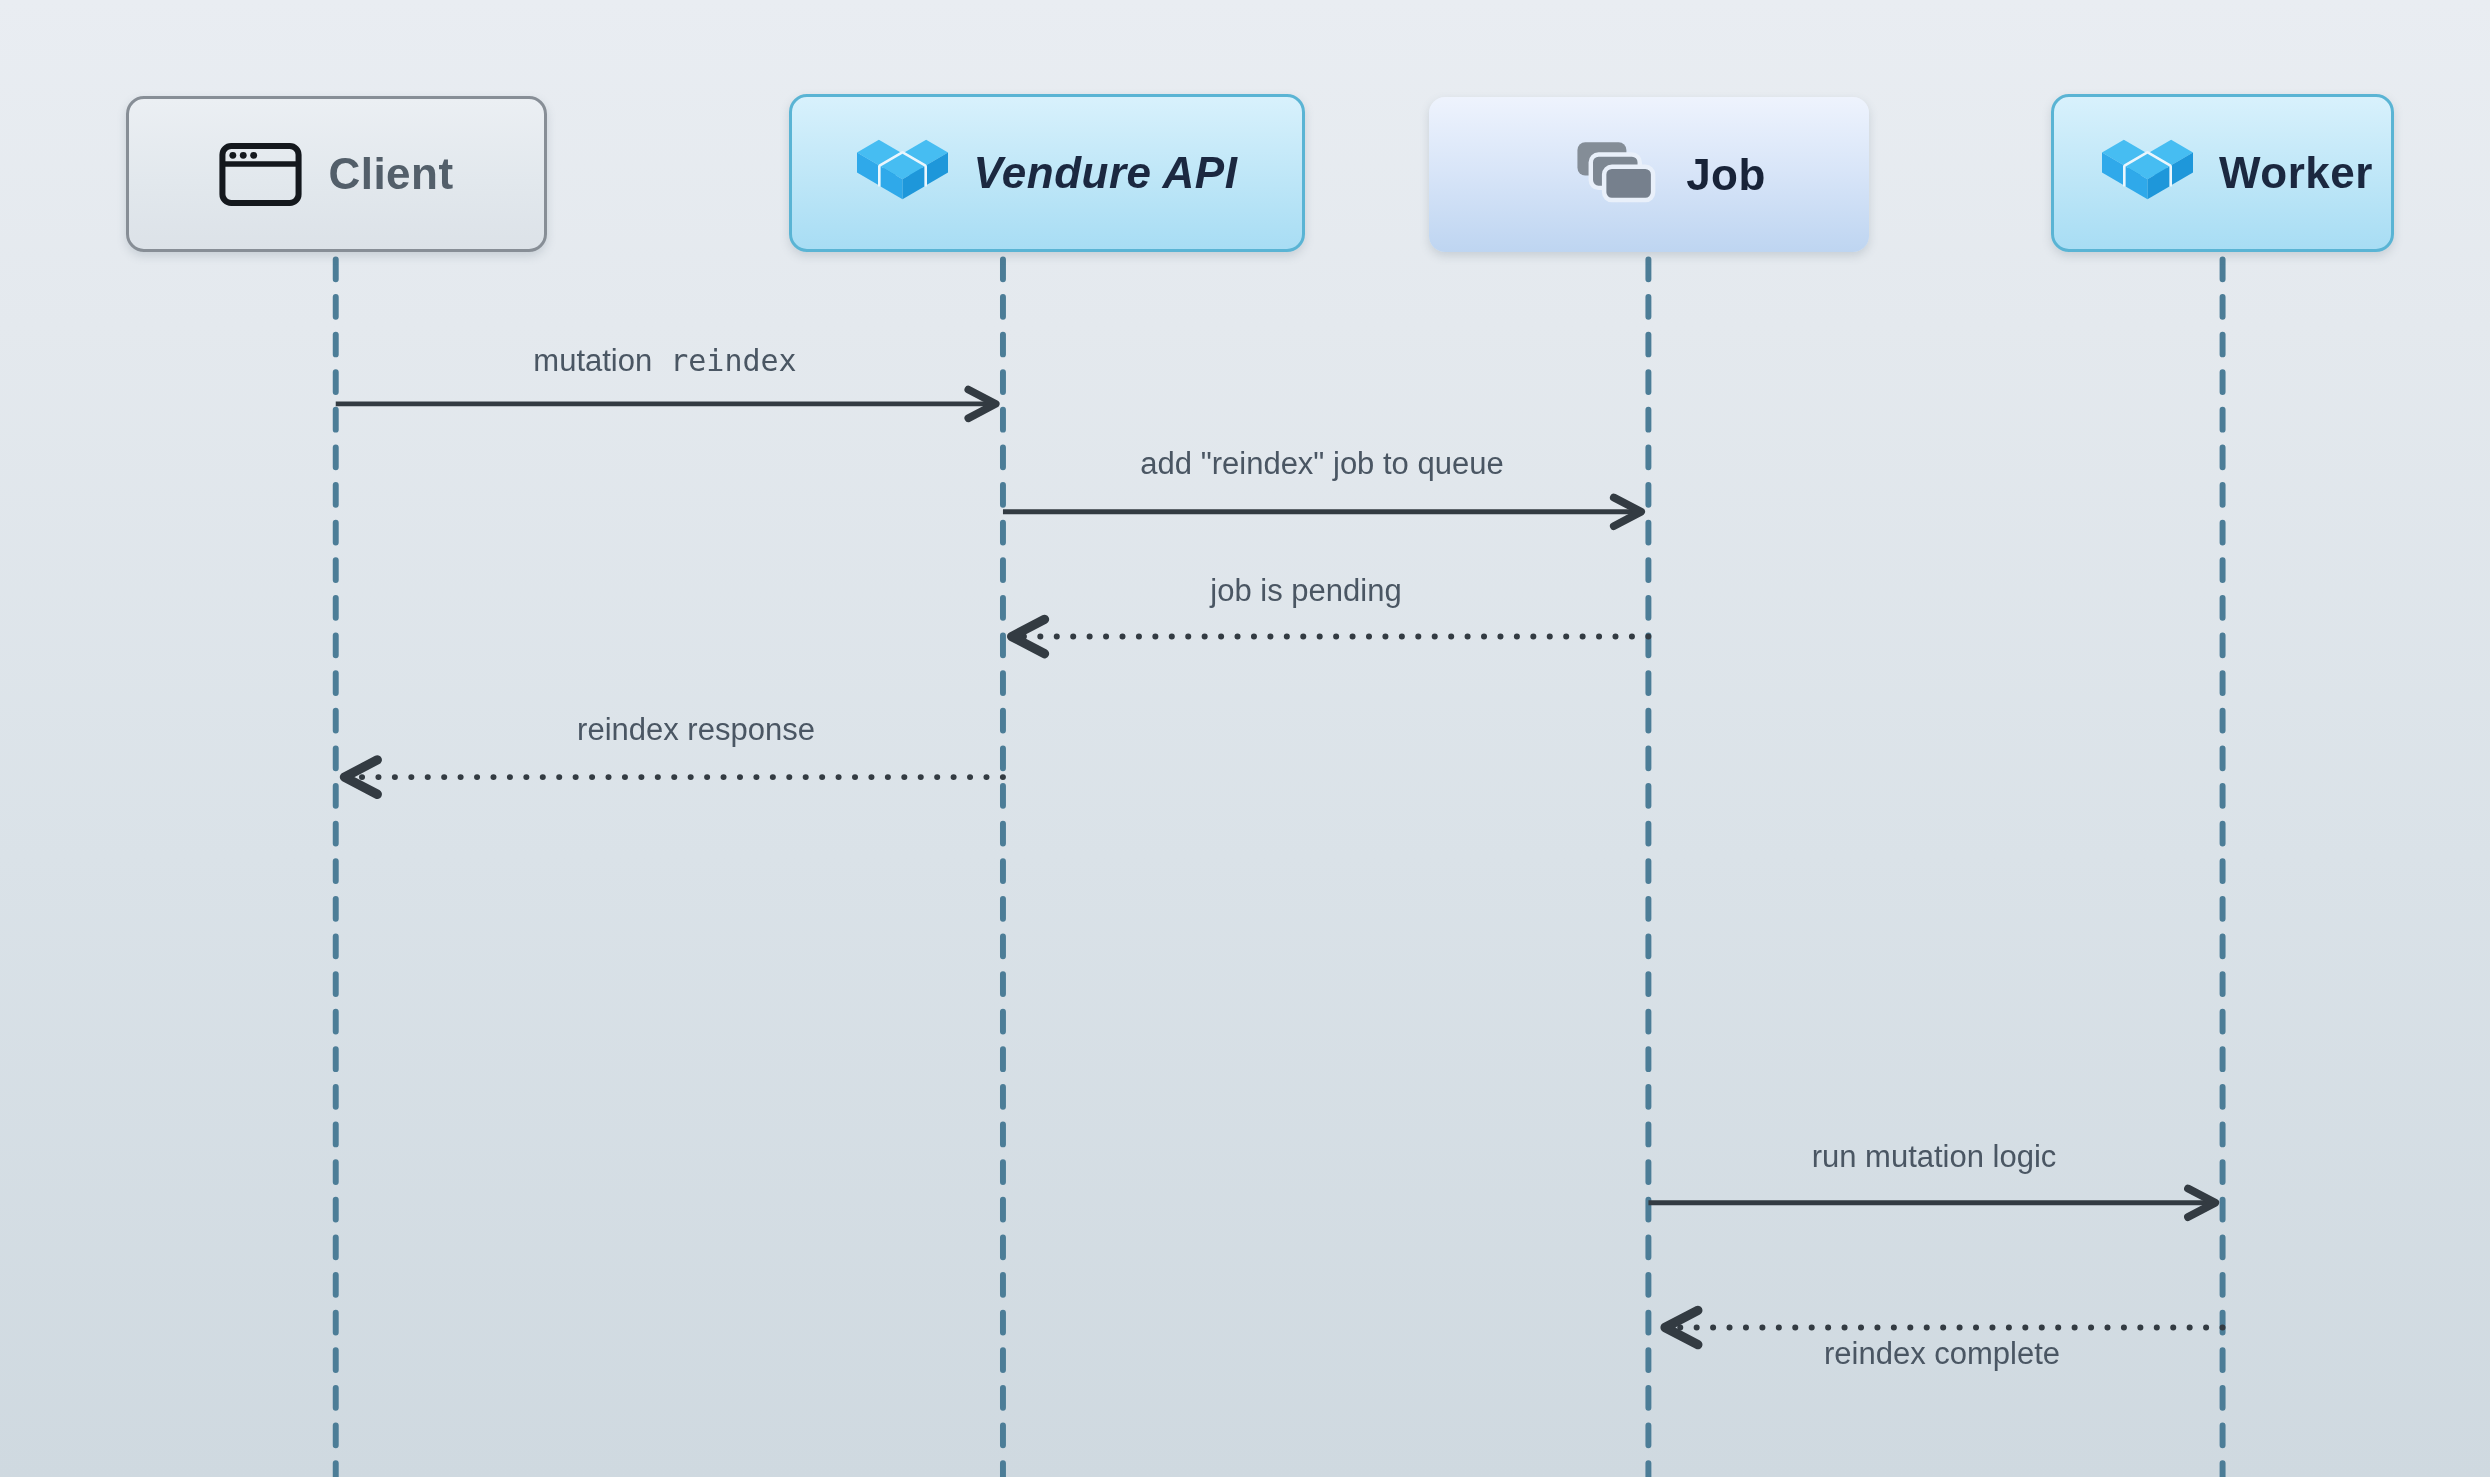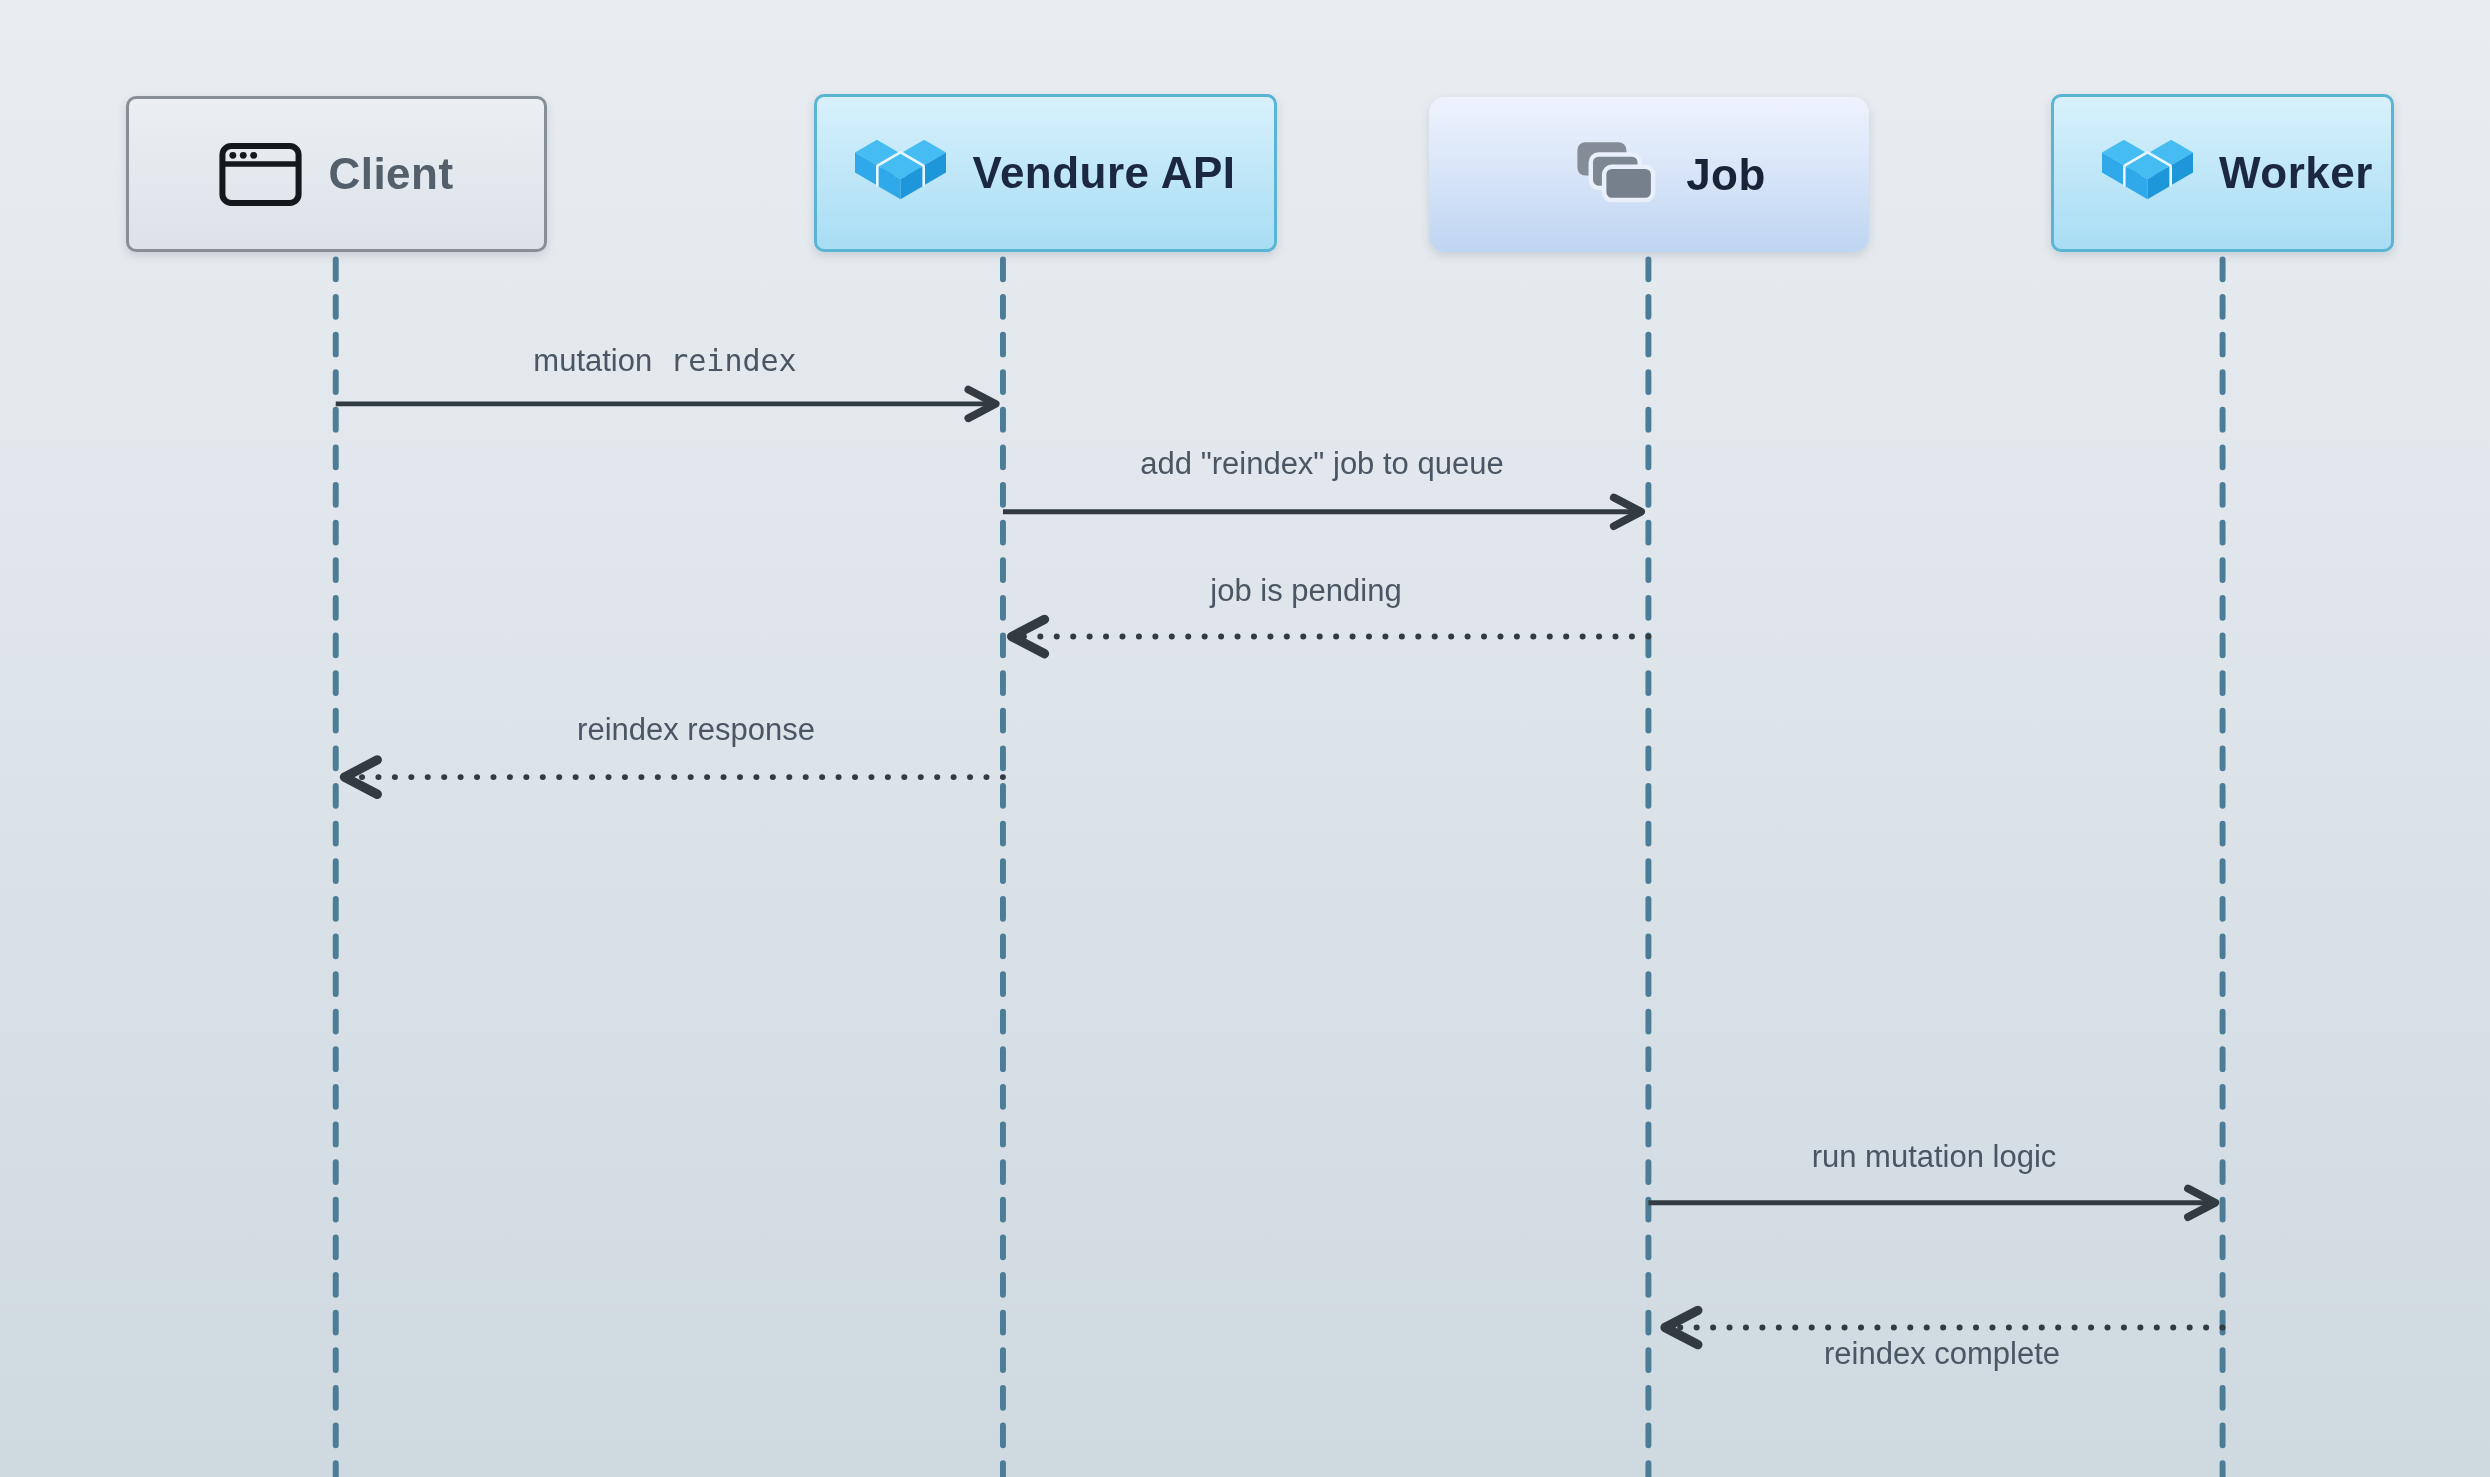--- a/index.html
+++ b/index.html
@@ -35,21 +35,21 @@
     stroke-linecap: round;
     fill: none;
   }
   .actor {
     position: absolute;
     box-sizing: border-box;
     display: flex;
     align-items: center;
     justify-content: center;
     gap: 26px;
-    border-radius: 10px;
+    border-radius: 18px;
     box-shadow: 0 4px 10px rgba(96, 112, 128, 0.22);
   }
   .actor-label {
     font-weight: 700;
     font-size: 44px;
     letter-spacing: 0.5px;
     white-space: nowrap;
   }
   .actor--plain {
     background: linear-gradient(180deg, #ebeff3 0%, #e2e8ed 55%, #dce2e8 100%);
@@ -113,21 +113,21 @@
     <svg class="actor-icon" viewBox="0 0 30 23" width="83" height="63">
       <rect x="1.1" y="1.1" width="27.8" height="20.8" rx="3.2" fill="none" stroke="#14181d" stroke-width="2.2"></rect>
       <line x1="1.1" y1="7.7" x2="28.9" y2="7.7" stroke="#14181d" stroke-width="2"></line>
       <circle cx="4.9" cy="4.5" r="1.25" fill="#14181d"></circle>
       <circle cx="8.7" cy="4.5" r="1.25" fill="#14181d"></circle>
       <circle cx="12.5" cy="4.5" r="1.25" fill="#14181d"></circle>
     </svg>
     <span class="actor-label">Client</span>
   </div>
 
-  <div class="actor actor--vendure" style="left:814px; top:94px; width:463px; height:158px;">
+  <div class="actor actor--vendure" style="left:789px; top:94px; width:516px; height:158px;font-style:italic;">
     <svg class="actor-icon" viewBox="0 0 104 96" width="91" height="84">
       <g>
         <polygon points="25,10 50,24.5 25,39 0,24.5" fill="#46bdf2"></polygon>
         <polygon points="0,24.5 25,39 25,62 0,47.5" fill="#2fa9ea"></polygon>
         <polygon points="50,24.5 25,39 25,62 50,47.5" fill="#1e97da"></polygon>
       </g>
       <g>
         <polygon points="79,10 104,24.5 79,39 54,24.5" fill="#46bdf2"></polygon>
         <polygon points="54,24.5 79,39 79,62 54,47.5" fill="#2fa9ea"></polygon>
         <polygon points="104,24.5 79,39 79,62 104,47.5" fill="#1e97da"></polygon>

